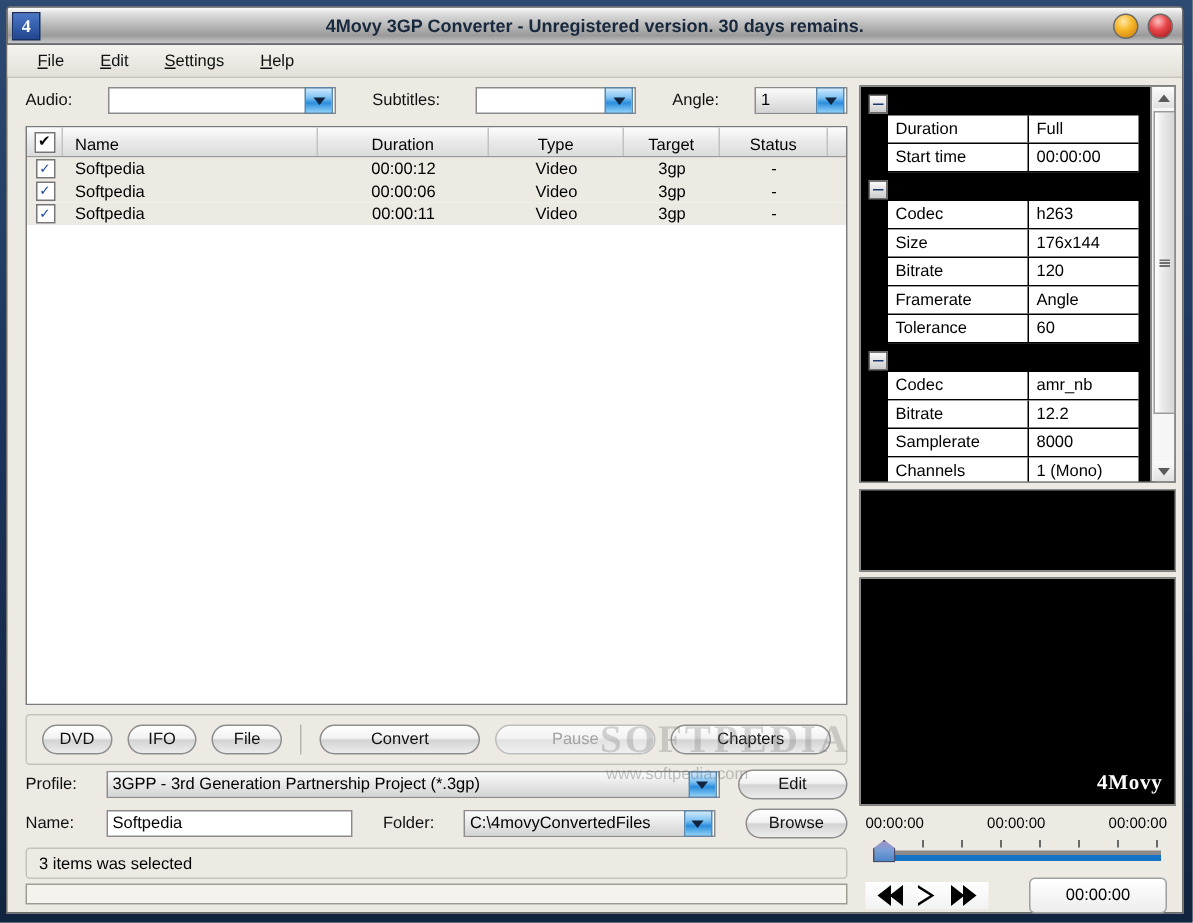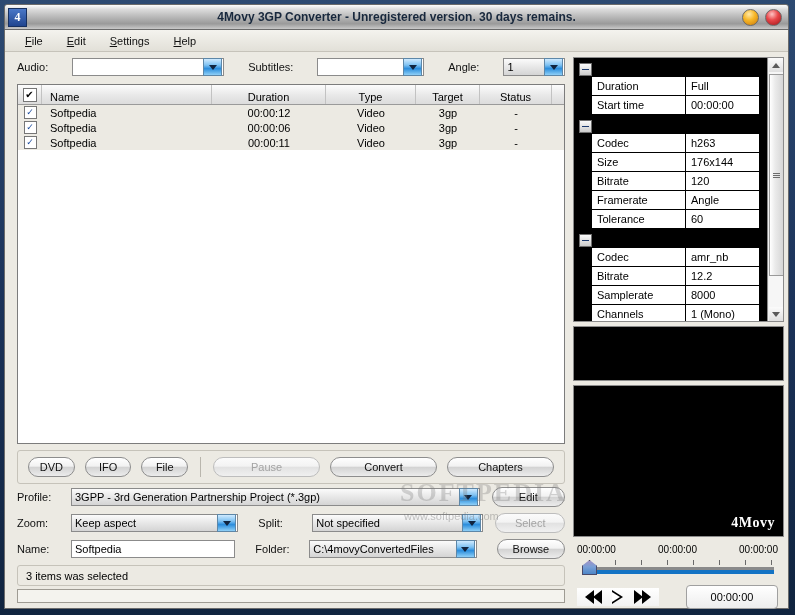--- a/index.html
+++ b/index.html
@@ -335,47 +335,34 @@
             </div>
 
             <div class="listfill"></div>
           </div>
 
           <div class="btnbar">
             <div class="pill w-sm">DVD</div>
             <div class="pill w-sm">IFO</div>
             <div class="pill w-sm">File</div>
             <div class="sep"></div>
+            <div class="pill w-md">Convert</div>
             <div class="pill w-md disabled">Pause</div>
-            <div class="pill w-md">Convert</div>
             <div class="pill w-md">Chapters</div>
           </div>
 
           <div class="frow">
             <span class="lbl">Profile:</span>
             <div class="combo gray" style="width:412px">
               <span class="cval">3GPP - 3rd Generation Partnership Project (*.3gp)</span>
               <span class="dd"></span>
             </div>
             <div class="pill" style="width:74px;margin-left:6px">Edit</div>
           </div>
 
-          <div class="frow">
-            <span class="lbl">Zoom:</span>
-            <div class="combo gray" style="width:178px">
-              <span class="cval">Keep aspect</span>
-              <span class="dd"></span>
-            </div>
-            <span class="lbl" style="margin-left:14px">Split:</span>
-            <div class="combo gray" style="width:182px">
-              <span class="cval">Not specified</span>
-              <span class="dd"></span>
-            </div>
-            <div class="pill disabled" style="width:74px;margin-left:6px">Select</div>
-          </div>
 
           <div class="frow">
             <span class="lbl">Name:</span>
             <div class="tinput" style="width:178px">Softpedia</div>
             <span class="lbl" style="margin-left:14px">Folder:</span>
             <div class="combo gray" style="width:182px">
               <span class="cval">C:\4movyConvertedFiles</span>
               <span class="dd"></span>
             </div>
             <div class="pill" style="width:74px;margin-left:14px">Browse</div>

